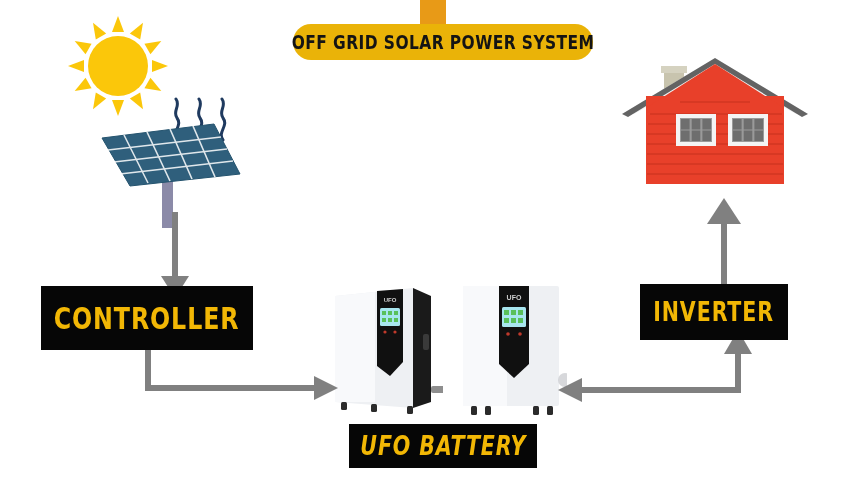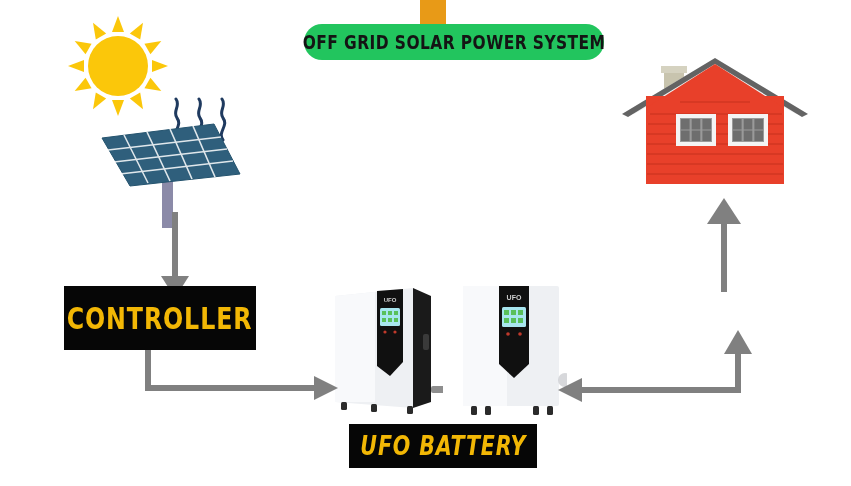--- a/index.html
+++ b/index.html
@@ -26,26 +26,25 @@
     width: 26px;
     height: 40px;
     background: #e89a17;
   }
   #banner {
     position: absolute;
     left: 293px;
     top: 24px;
     width: 300px;
     height: 36px;
-    background: #22c55e;
+    background: #eab308;
     border-radius: 18px;
     display: flex;
     align-items: center;
     justify-content: center;
-    margin-left: 11px;
   }
   #banner-text {
     color: #141414;
     font-family: "Liberation Sans Narrow", "DejaVu Sans Condensed", "Liberation Sans", sans-serif;
     font-weight: bold;
     font-size: 20px;
     letter-spacing: 0.5px;
     transform: scaleX(0.86);
     white-space: nowrap;
   }
@@ -60,21 +59,21 @@
     z-index: 6;
   }
   .label-box span {
     color: #f2b705;
     font-family: "Liberation Sans Narrow", "DejaVu Sans Condensed", "Liberation Sans", sans-serif;
     font-weight: bold;
     letter-spacing: 1px;
     transform: scaleX(0.88);
     white-space: nowrap;
   }
-  #box-controller { left: 64px;  top: 286px; width: 192px; height: 64px; }
+  #box-controller { left: 41px;  top: 286px; width: 212px; height: 64px; }
   #box-controller span { font-size: 30px; }
   #box-inverter   { left: 640px; top: 284px; width: 148px; height: 56px; }
   #box-inverter span { font-size: 26px; }
   #box-battery    { left: 349px; top: 424px; width: 188px; height: 44px; font-style: italic; }
   #box-battery span { font-size: 26px; }
 
   
   #sun { position: absolute; left: 68px; top: 16px; width: 100px; height: 100px; }
   #sun .disc {
     position: absolute; left: 20px; top: 20px;
@@ -281,18 +280,21 @@
 
   <svg id="arrow-inverter-house" class="arrow-svg" viewBox="0 0 60 96">
     <line x1="30" y1="96" x2="30" y2="22" stroke="#808080" stroke-width="6"></line>
     <polygon points="30,2 13,28 47,28" fill="#808080"></polygon>
   </svg>
 
   <div id="box-controller" class="label-box">
     <span>CONTROLLER</span>
   </div>
 
+  <div id="box-inverter" class="label-box">
+    <span>INVERTER</span>
+  </div>
 
   <div id="box-battery" class="label-box">
     <span>UFO BATTERY</span>
   </div>
 
 </div>
 
 </body></html>

